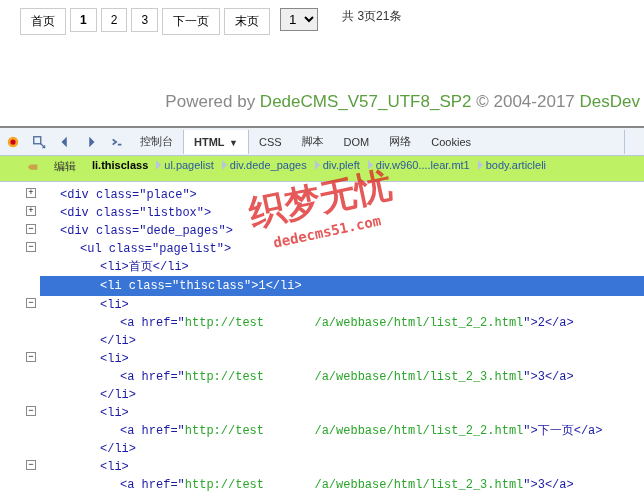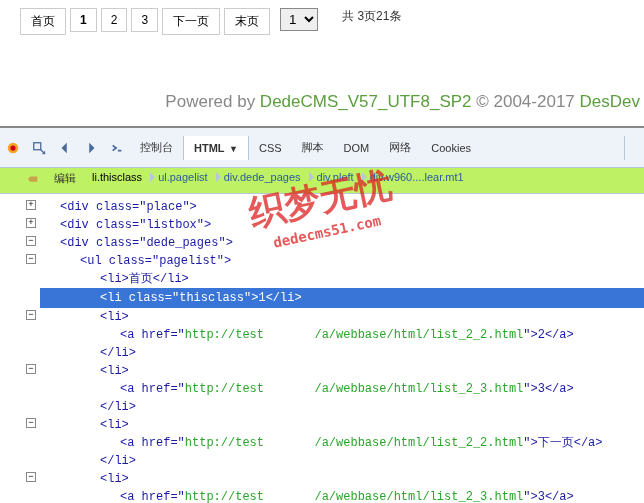--- a/index.html
+++ b/index.html
@@ -8,29 +8,29 @@
 .pagination { display: flex; align-items: flex-start; gap: 4px; }
 .page-btn { border: 1px solid #ccc; padding: 4px 10px; background: #fff; font-size: 12px; }
 .page-num { border: 1px solid #ccc; padding: 4px 9px; background: #fff; font-size: 12px; }
 .page-num.active { border: 1px solid #ccc; font-weight: bold; }
 .page-select { border: 1px solid #888; padding: 2px 4px; margin-left: 6px; }
 .page-info { margin-left: 20px; color: #333; }
 .footer { text-align: right; padding: 8px 4px; color: #888; font-size: 17px; border-top: 1px dashed #fff; margin-top: 40px; }
 .footer .green { color: #5a9e3e; }
 .footer .blue { color: #2d7bd0; }
 .devtools { border-top: 2px solid #888; margin-top: 6px; }
-.dt-tabs { background: #eef3f9; border-bottom: 1px solid #b8c6d9; display: flex; align-items: center; height: 40px; font-size: 11px; }
+.dt-tabs { background: #eef3f9; border-bottom: 1px solid #b8c6d9; display: flex; align-items: center; height: 28px; font-size: 11px; }
 .dt-icon { width: 22px; height: 22px; display: flex; align-items: center; justify-content: center; margin: 0 2px; color: #4a6a9e; }
 .dt-icon svg { width: 14px; height: 14px; }
 .dt-tab { padding: 6px 10px; color: #333; cursor: pointer; }
 .dt-tab.active { background: #fff; border-left: 1px solid #b8c6d9; border-right: 1px solid #b8c6d9; font-weight: bold; }
 .dt-tab .arrow { font-size: 9px; margin-left: 2px; }
 .dt-breadcrumb { background: #bef264; border-bottom: 1px solid #b8c6d9; display: flex; align-items: flex-start; height: 26px; font-size: 11px; padding-left: 20px; }
 .crumb { padding: 3px 8px; color: #2d5a9e; position: relative; }
-.crumb.bold { font-weight: normal; color: #000; }
+.crumb.bold { font-weight: bold; color: #000; }
 .crumb::after { content: ""; position: absolute; right: -5px; top: 50%; transform: translateY(-50%); width: 0; height: 0; border-top: 5px solid transparent; border-bottom: 5px solid transparent; border-left: 5px solid #b8c6d9; }
 .crumb:last-child::after { display: none; }
 .bc-edit { color: #333; padding: 3px 8px; }
 .dt-source { font-family: "Courier New", monospace; font-size: 12px; padding: 4px 0 4px 40px; position: relative; line-height: 18px; overflow: hidden; }
 .src-line { white-space: nowrap; position: relative; }
 .src-line .toggle { position: absolute; left: -14px; top: 2px; width: 10px; height: 10px; border: 1px solid #888; font-size: 9px; line-height: 8px; text-align: center; background: #fff; cursor: pointer; }
 .tag { color: #1a1aa6; }
 .url { color: #29a629; }
 .highlighted { background: #3875d7; color: #fff; padding: 1px 0; }
 .highlighted .tag, .highlighted .attr, .highlighted .val, .highlighted .txt { color: #fff; }
@@ -110,20 +110,21 @@
         <svg viewBox="0 0 16 16" fill="#c9a24a">
           <path d="M2 8 l3-3 h8 v6 h-8 z"></path>
         </svg>
       </span>
     <span class="bc-edit">编辑</span>
     <span class="crumb bold">li.thisclass</span>
     <span class="crumb">ul.pagelist</span>
     <span class="crumb">div.dede_pages</span>
     <span class="crumb">div.pleft</span>
     <span class="crumb">div.w960....lear.mt1</span>
+    <span class="crumb">body.articleli</span>
   </div>
   <div class="dt-source">
     <div class="src-line ind1"><span class="toggle">+</span><span class="tag">&lt;div class="place"&gt;</span></div>
     <div class="src-line ind1"><span class="toggle">+</span><span class="tag">&lt;div class="listbox"&gt;</span></div>
     <div class="src-line ind1"><span class="toggle">−</span><span class="tag">&lt;div class="dede_pages"&gt;</span></div>
     <div class="src-line ind2"><span class="toggle">−</span><span class="tag">&lt;ul class="pagelist"&gt;</span></div>
     <div class="src-line ind3"><span class="tag">&lt;li&gt;首页&lt;/li&gt;</span></div>
     <div class="src-line ind3 highlighted"><span class="tag">&lt;li class="thisclass"&gt;1&lt;/li&gt;</span></div>
     <div class="src-line ind3"><span class="toggle">−</span><span class="tag">&lt;li&gt;</span></div>
     <div class="src-line ind4"><span class="tag">&lt;a href="</span><span class="url">http://test</span><span class="redact">.xxxxxx</span><span class="url">/a/webbase/html/list_2_2.html</span><span class="tag">"&gt;2&lt;/a&gt;</span></div>

